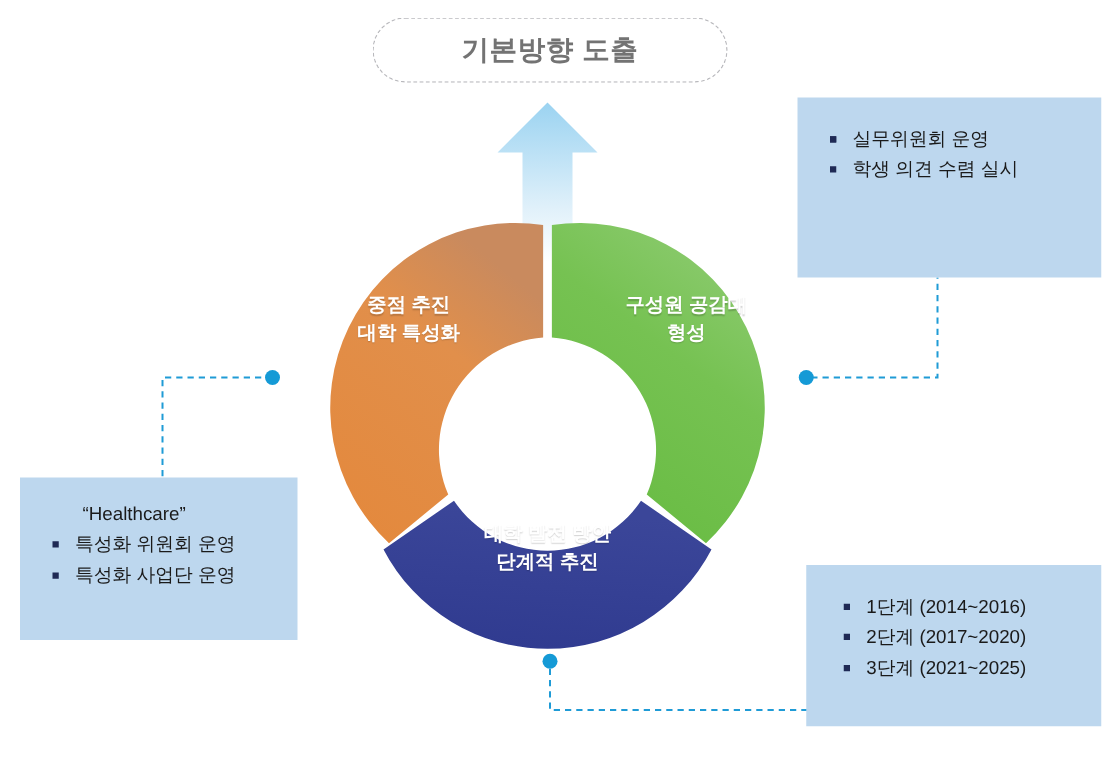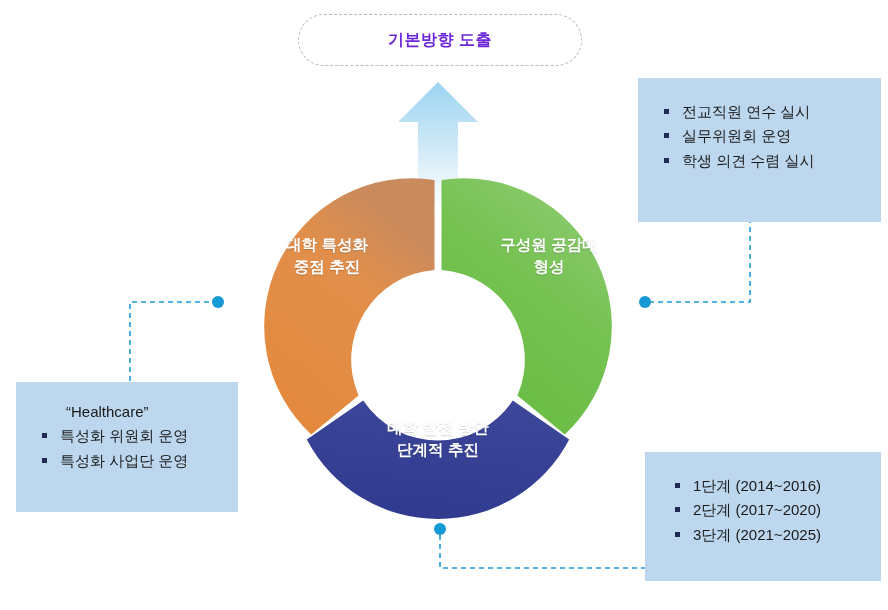--- a/index.html
+++ b/index.html
@@ -30,23 +30,23 @@
     height: 52px;
     border: 1.5px dashed #b9b9bd;
     border-radius: 26px;
     background: #ffffff;
     box-sizing: border-box;
     display: flex;
     align-items: center;
     justify-content: center;
   }
   .title-pill .title-text {
-    font-size: 16px;
+    font-size: 22px;
     font-weight: bold;
-    color: #6d28d9;
+    color: #737373;
     letter-spacing: 0.5px;
     white-space: nowrap;
     text-align: right;
   }
 
   
   #donut-svg {
     position: absolute;
     left: 0;
     top: 0;
@@ -214,38 +214,34 @@
       <path d="M 440 535 L 440 568 L 648 568" stroke="#1f9bd6" stroke-width="1.6" fill="none" stroke-dasharray="5 4"></path>
       <circle cx="440" cy="529" r="6" fill="#159ad6"></circle>
     </g>
   </svg>
 
   <div class="title-pill">
     <span class="title-text">기본방향 도출</span>
   </div>
 
   <div class="seg-label" id="seg-label-orange">
+    <div>중점 추진</div>
     <div>대학 특성화</div>
-    <div>중점 추진</div>
   </div>
   <div class="seg-label" id="seg-label-navy">
     <div>대학 발전 방안</div>
     <div>단계적 추진</div>
   </div>
   <div class="seg-label" id="seg-label-green">
     <div>구성원 공감대</div>
     <div>형성</div>
   </div>
 
   <div class="info-box" id="box-top-right">
     <ul class="info-list">
-      <li>
-        <span class="bullet-sq"></span>
-        <span>전교직원 연수 실시</span>
-      </li>
       <li>
         <span class="bullet-sq"></span>
       </li>
       <li>
         <span class="bullet-sq"></span>
         <span>실무위원회 운영</span>
       </li>
       <li>
         <span class="bullet-sq"></span>
         <span>학생 의견 수렴 실시</span>

